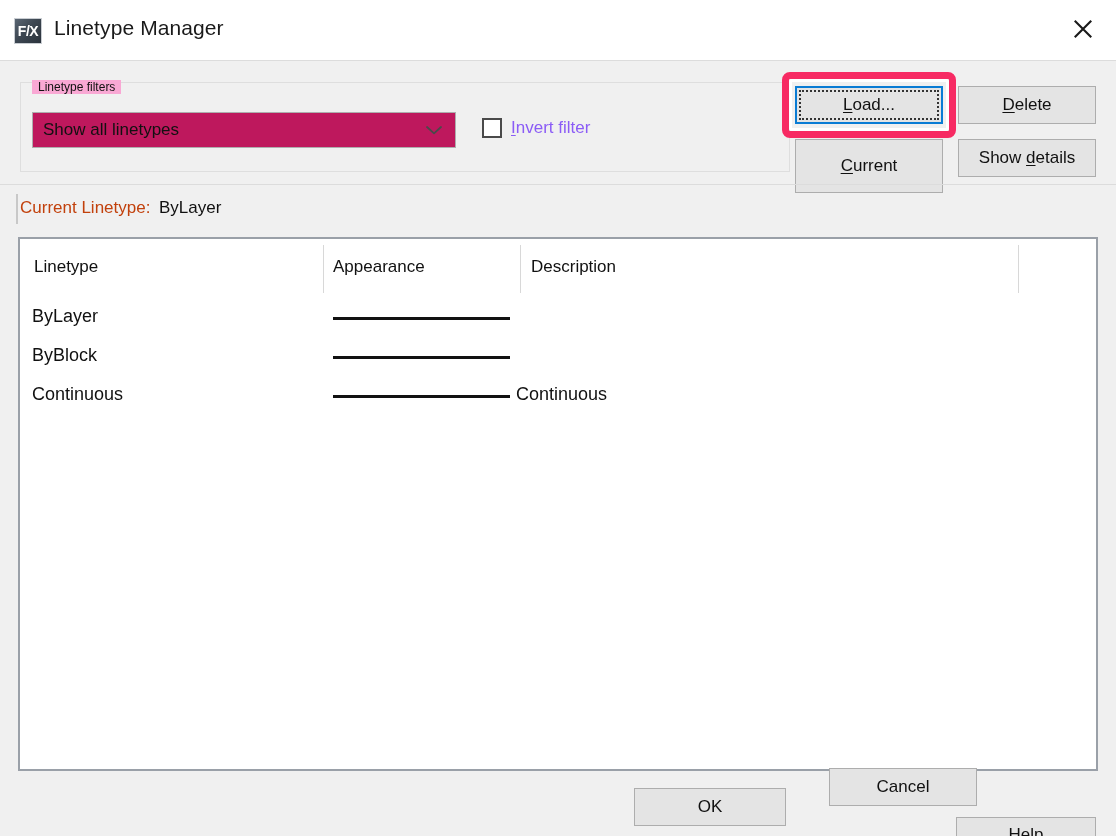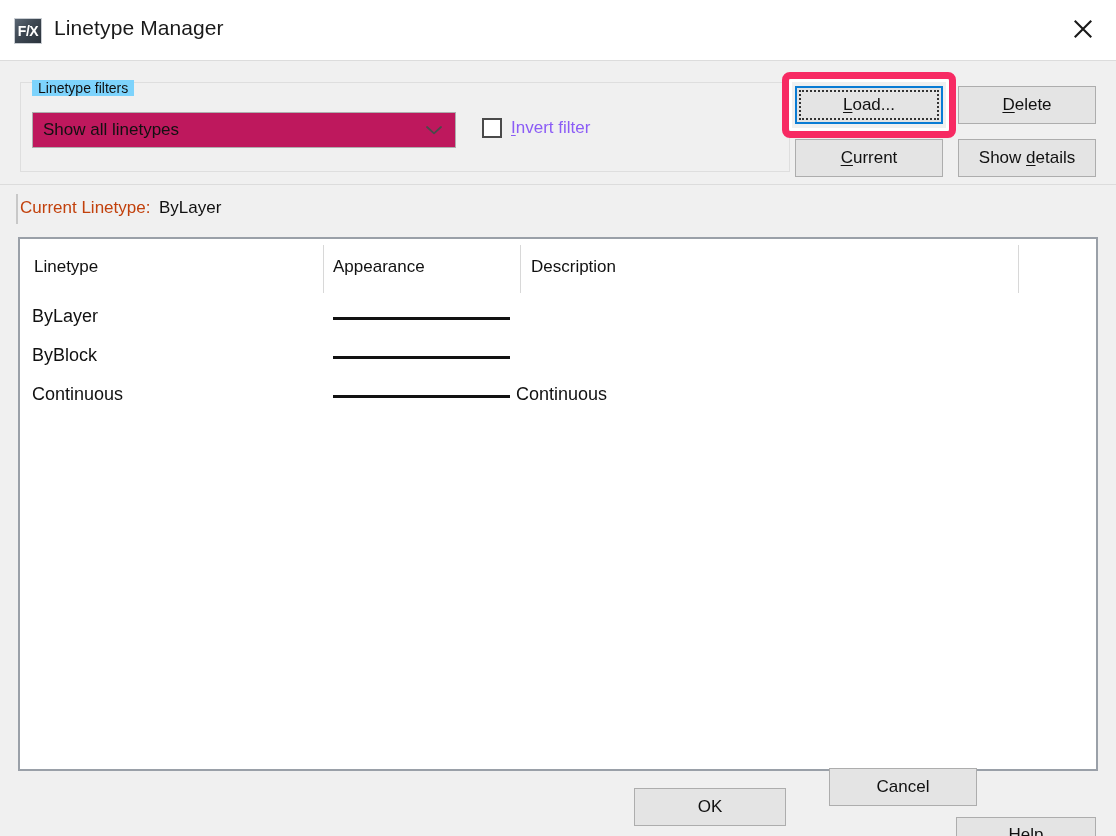--- a/index.html
+++ b/index.html
@@ -79,23 +79,23 @@
     position: absolute;
     left: 20px; top: 82px;
     width: 770px; height: 90px;
     border: 1px solid #dedede;
     box-sizing: border-box;
     background: transparent;
   }
   #filter-legend {
     position: absolute;
     left: 32px; top: 80px;
-    background: #7dd3fc;
+    background: #f9a8d4;
     padding: 0 6px;
-    font-size: 14px;
+    font-size: 12px;
     color: #111111;
     white-space: nowrap;
     text-align: center;
   }
   #filter-select {
     position: absolute;
     left: 32px; top: 112px;
     width: 424px; height: 36px;
     background: #be185d;
     border: 1px solid #aeaeae;
@@ -162,21 +162,21 @@
     background: #e4e4e4;
   }
   #btn-load .focus-ring {
     position: absolute;
     left: 2px; top: 2px; right: 2px; bottom: 2px;
     border: 2px dotted #333333;
     box-sizing: border-box;
     pointer-events: none;
   }
   #btn-delete  { left: 958px; top: 86px;  width: 138px; height: 38px; }
-  #btn-current { left: 795px; top: 139px; width: 148px; height: 38px; }
+  #btn-current { left: 795px; top: 139px; width: 148px; height: 54px; }
   #btn-details { left: 958px; top: 139px; width: 138px; height: 38px; }
 
   
   #load-highlight {
     position: absolute;
     left: 782px; top: 72px;
     width: 174px; height: 66px;
     border: 7px solid #f72a63;
     border-radius: 8px;
     box-sizing: border-box;

